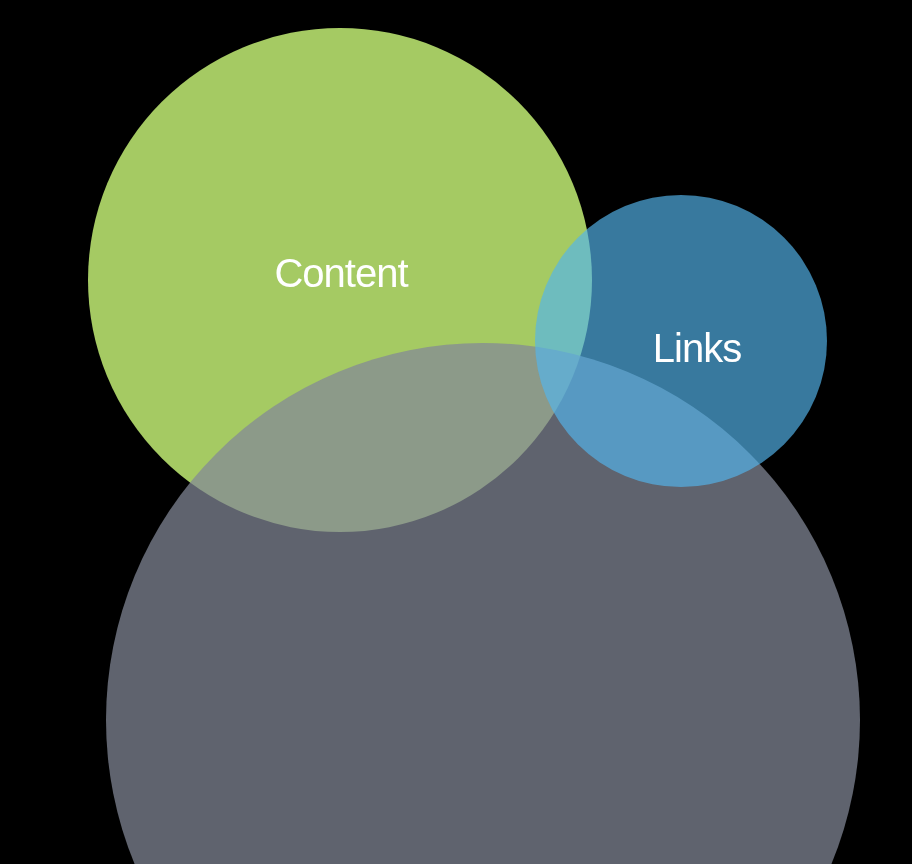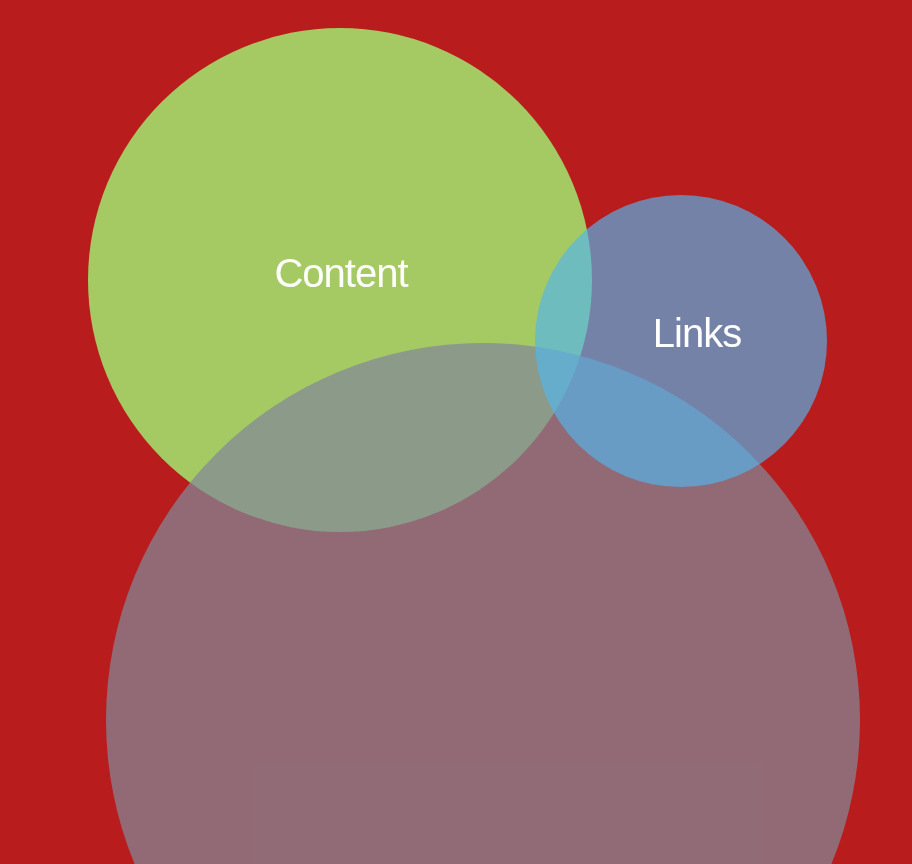--- a/index.html
+++ b/index.html
@@ -3,21 +3,21 @@
 <meta charset="utf-8">
 <style>
   html, body {
     margin: 0;
     padding: 0;
   }
   .canvas {
     position: relative;
     width: 912px;
     height: 864px;
-    background: #b91c1c;
+    background: #000000;
     overflow: hidden;
     font-family: "Liberation Sans", sans-serif;
   }
   .circle {
     position: absolute;
     border-radius: 50%;
   }
   
   .circle-content {
     left: 88px;
@@ -46,21 +46,21 @@
     position: absolute;
     z-index: 10;
     transform: translate(-50%, -50%);
     font-size: 40px;
     font-weight: 400;
     letter-spacing: -1px;
     white-space: nowrap;
     line-height: 1;
   }
   .label-content       { left: 341px; top: 273px; }
-  .label-links         { left: 697px; top: 333px; }
+  .label-links         { left: 697px; top: 348px; }
   .label-nutzersignale { left: 483px; top: 734px; }
 </style>
 </head>
 <body>
 
 <div class="canvas">
 
   <div class="circle circle-content" style="background: rgb(165, 202, 99);"></div>
 
   <div class="circle circle-nutzersignale" style="background: rgba(130, 136, 151, 0.73);"></div>

